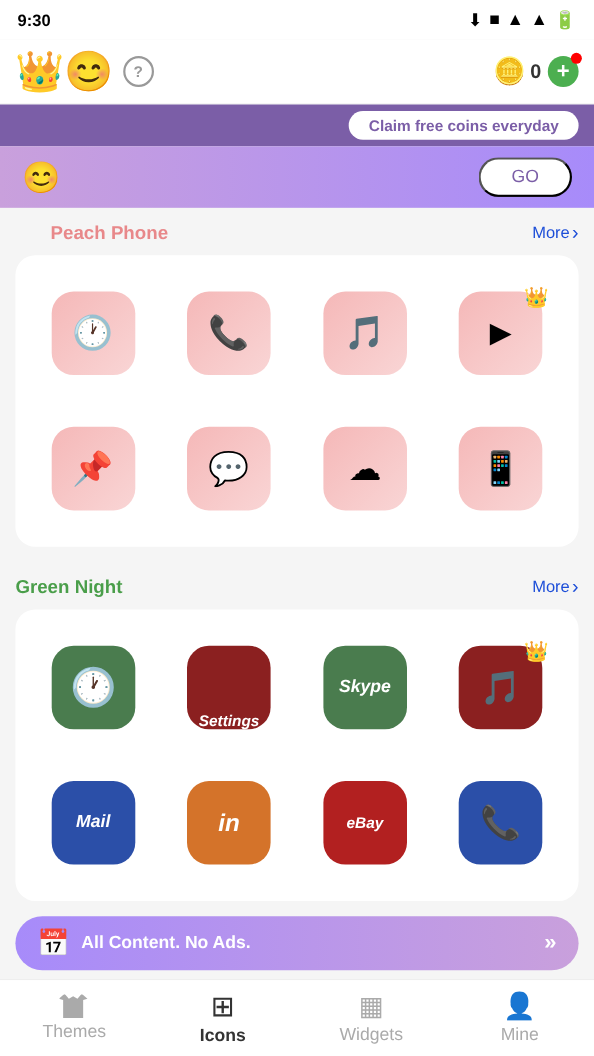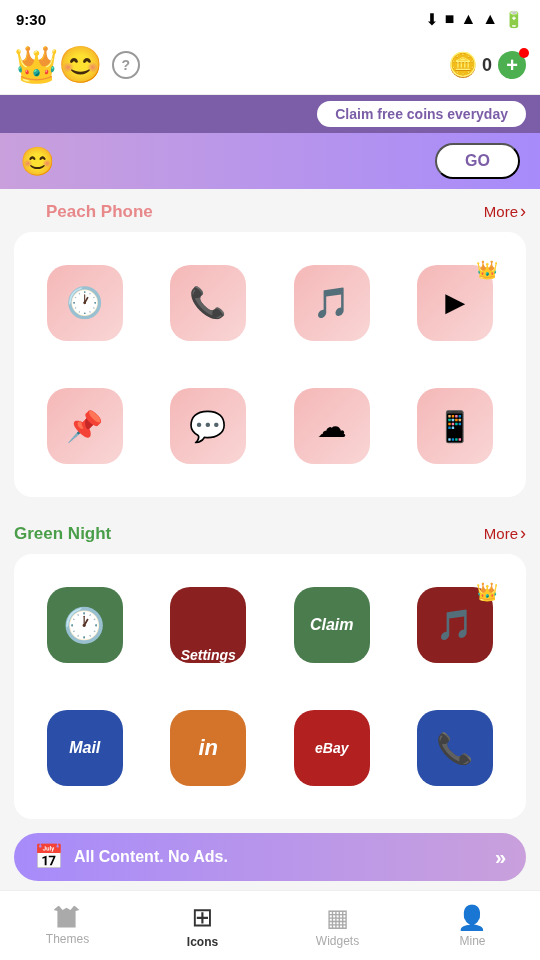--- a/index.html
+++ b/index.html
@@ -53,38 +53,38 @@
     .custom-icons-banner {
       background: linear-gradient(90deg, #c9a0dc, #a78bfa);
       display: flex; align-items: center; justify-content: space-between;
       padding: 10px 20px; margin: 0;
     }
     .custom-icons-left { display: flex; align-items: center; gap: 10px; }
     .custom-icon-emoji { font-size: 28px; }
     .custom-icons-title { font-size: 20px; font-weight: 700; color: #fff; }
     .go-btn {
       background: #fff; color: #7B5EA7; border-radius: 22px;
-      padding: 7px 28px; font-size: 16px; font-weight: 700;
+      padding: 7px 28px; font-size: 16px; font-weight: 400;
     }
 
     
     .scroll-content {
       height: calc(960px - 36px - 56px - 36px - 56px - 70px);
       overflow-y: auto; background: #f5f5f5;
     }
 
     
     .section { padding: 12px 14px 0; }
     .section-header {
       display: flex; align-items: center; justify-content: space-between;
       margin-bottom: 10px;
     }
     .section-title { font-size: 17px; font-weight: 700; color: #4a9e4a; }
     .section-title.peach { color: #e8888a; margin-left: 32px; }
-    .more-link { font-size: 15px; color: #b91c1c; display: flex; align-items: center; gap: 2px; }
+    .more-link { font-size: 15px; color: #1d4ed8; display: flex; align-items: center; gap: 2px; }
     .more-link::after { content: '›'; font-size: 18px; }
 
     
     .icon-grid {
       background: #fff; border-radius: 18px; padding: 14px;
       display: grid; grid-template-columns: repeat(4, 1fr); gap: 10px;
       margin-bottom: 14px; position: relative;
     }
     .icon-cell {
       display: flex; align-items: center; justify-content: center;
@@ -121,21 +121,21 @@
     .bottom-nav {
       position: absolute; bottom: 0; left: 0; right: 0;
       background: #fff; border-top: 1px solid #eee;
       display: flex; height: 70px;
     }
     .nav-item {
       flex: 1; display: flex; flex-direction: column;
       align-items: center; justify-content: center; gap: 2px;
       cursor: pointer;
     }
-    .nav-label { font-size: 12px; color: #aaa; }
+    .nav-label { font-size: 16px; color: #aaa; }
     .nav-label.active { color: #333; font-weight: 600; }
 
     
     .shirt-icon {
       width: 26px; height: 22px; background: #aaa;
       clip-path: polygon(20% 0%, 35% 20%, 50% 10%, 65% 20%, 80% 0%, 100% 20%, 85% 25%, 85% 100%, 15% 100%, 15% 25%, 0% 20%);
     }
   </style>
 </head>
 <body>
@@ -242,21 +242,21 @@
           <span style="font-size:34px; color:#fff;">🕐</span>
         </div>
       </div>
       <div class="icon-cell">
         <div class="icon-box" style="background:#8b2020; width:76px;height:76px; border-radius:20px; display:flex; align-items:flex-end; justify-content:center;">
           <span style="font-size:14px; font-weight:700; color:#fff; font-style:italic;">Settings</span>
         </div>
       </div>
       <div class="icon-cell">
         <div class="icon-box" style="background:#4a7c4e; width:76px;height:76px; border-radius:20px; display:flex; align-items:center; justify-content:center;">
-          <span style="font-size:16px; font-weight:700; color:#fff; font-style:italic;">Claim</span>
+          <span style="font-size:16px; font-weight:700; color:#fff; font-style:italic;">Skype</span>
         </div>
       </div>
       <div class="icon-cell">
         <div class="icon-box" style="background:#8b2020; width:76px;height:76px; border-radius:20px; display:flex; align-items:center; justify-content:center; position:relative;">
           <span style="font-size:30px; color:#fff;">🎵</span>
           <span class="crown-badge">👑</span>
         </div>
       </div>
 
       <div class="icon-cell">

